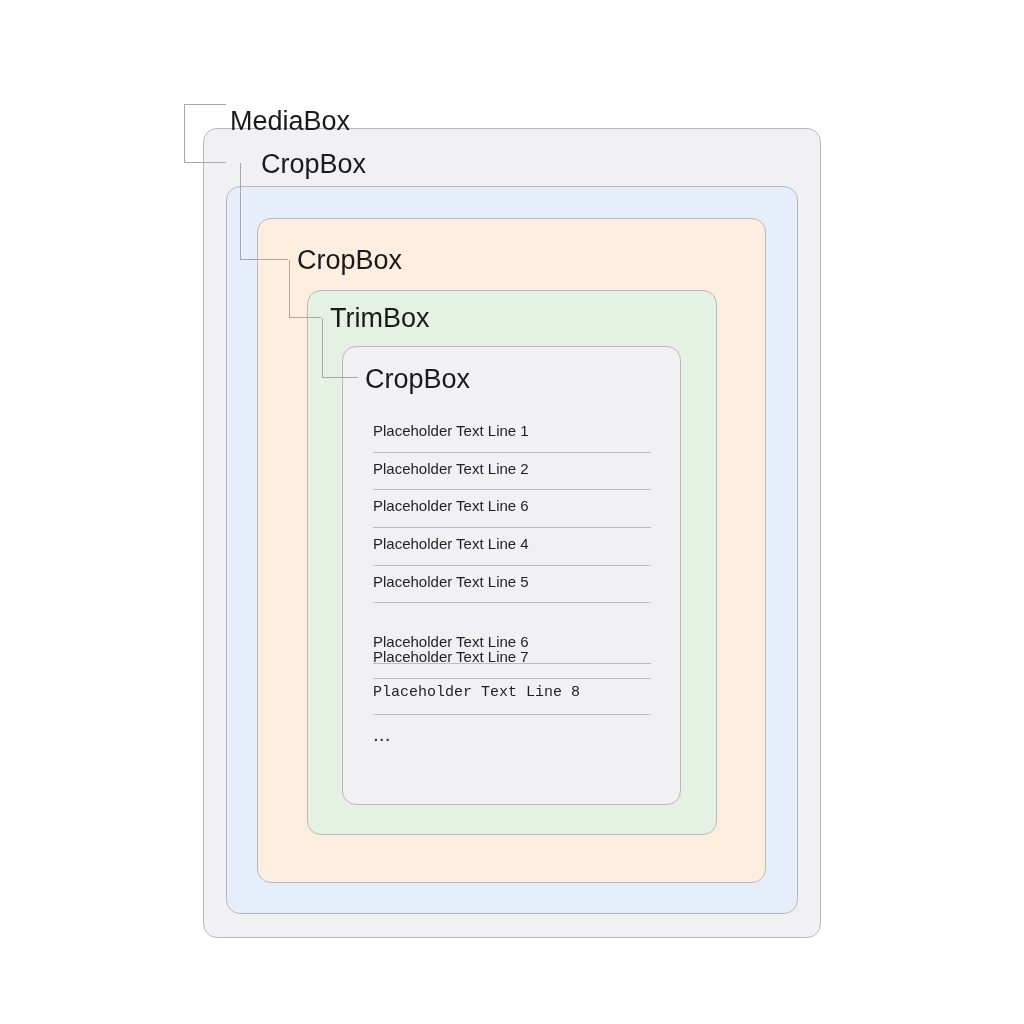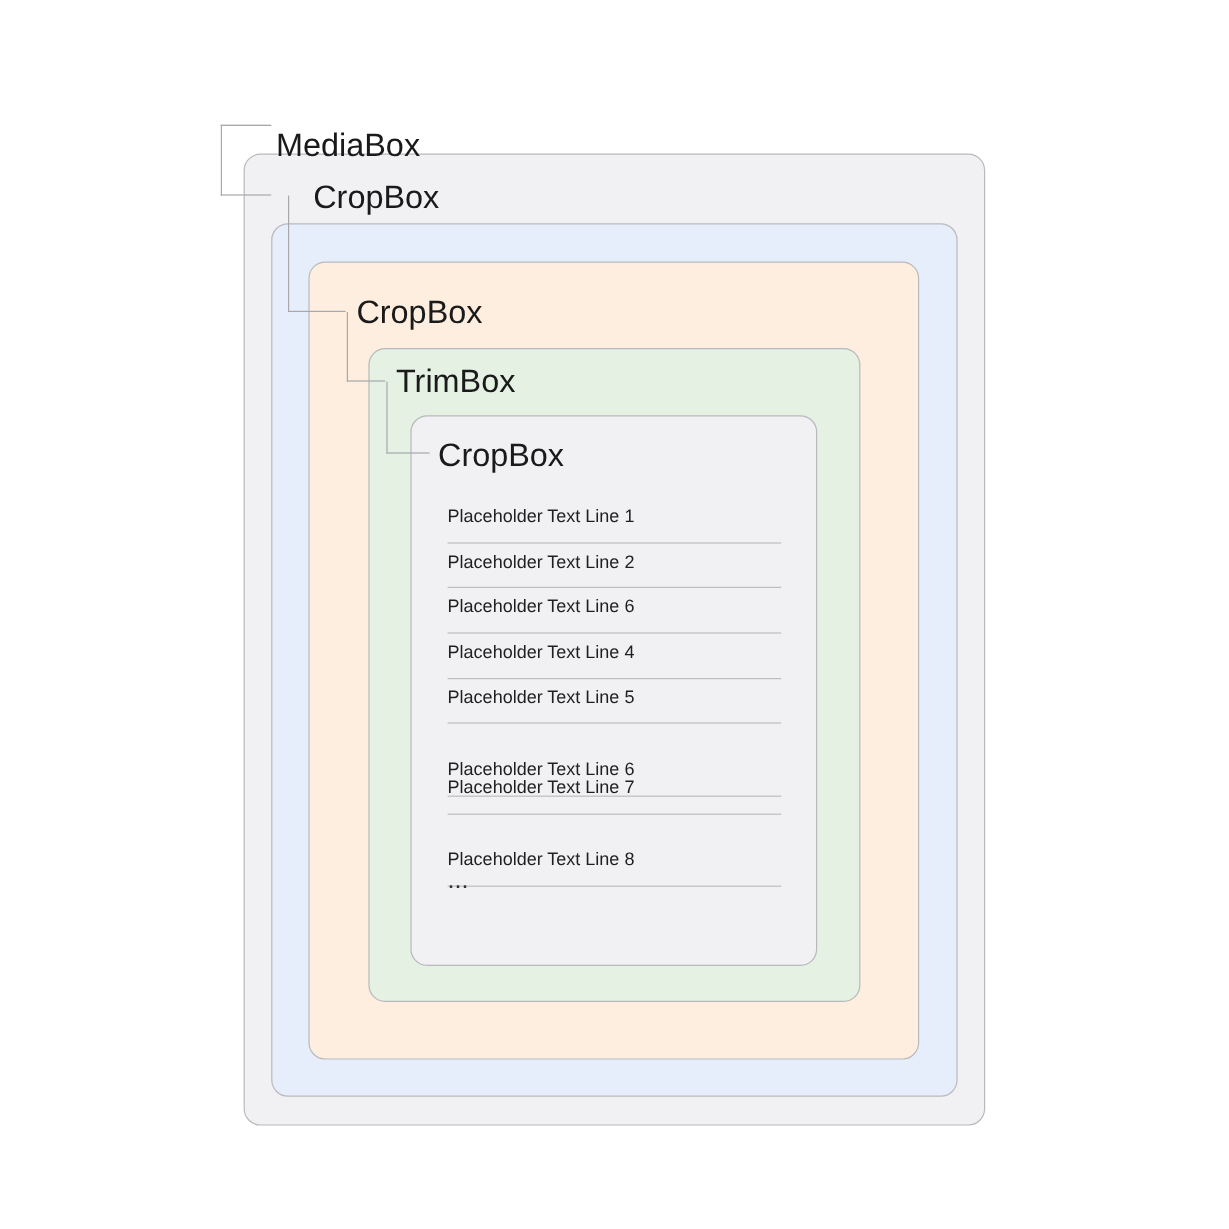--- a/index.html
+++ b/index.html
@@ -31,14 +31,14 @@
 <div class="label" style="left:330px;top:305px;">TrimBox</div>
 <div class="label" style="left:365px;top:366px;">CropBox</div>
 
 <div class="line-item" style="top:415px;">Placeholder Text Line 1</div>
 <div class="line-item" style="top:452.7px;">Placeholder Text Line 2</div>
 <div class="line-item" style="top:490.4px;">Placeholder Text Line 6</div>
 <div class="line-item" style="top:528.1px;">Placeholder Text Line 4</div>
 <div class="line-item" style="top:565.8px;">Placeholder Text Line 5</div>
 <div class="line-item" style="top:612px;margin-top:14px;">Placeholder Text Line 6</div>
 <div class="line-item" style="top:641.2px;">Placeholder Text Line 7</div>
-<div class="line-item" style="top:701px;">Placeholder Text Line 8</div>
+<div class="line-item" style="top:677px;font-family:Liberation Mono, monospace;">Placeholder Text Line 8</div>
 <div class="ellipsis">...</div>
 
 </body></html>

